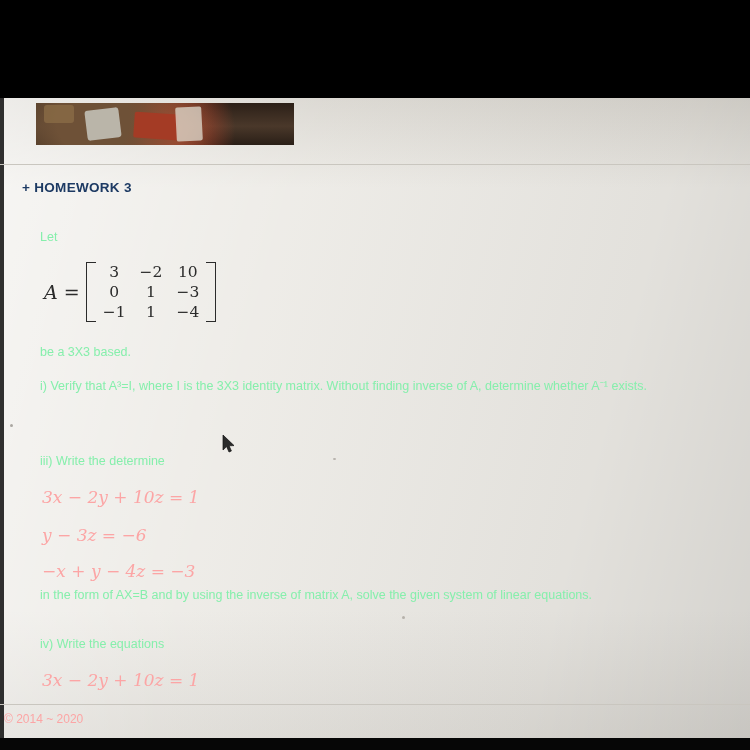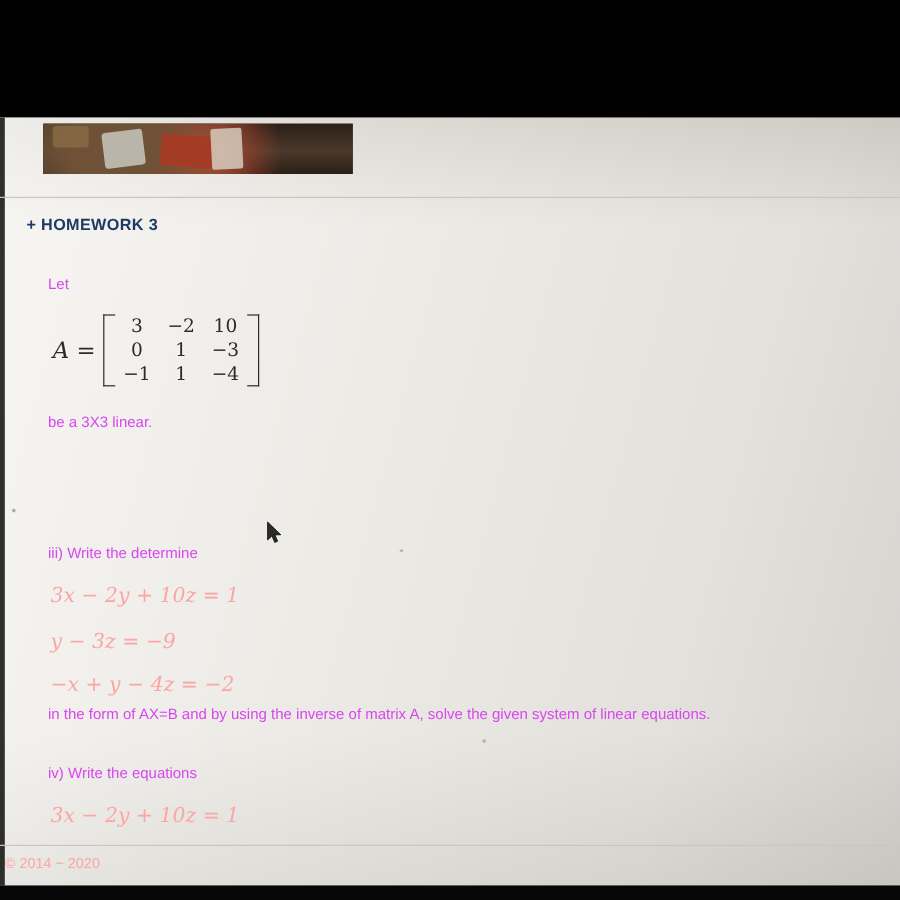--- a/index.html
+++ b/index.html
@@ -102,21 +102,21 @@
     font-weight: bold;
     color: #1d3a63;
     letter-spacing: .3px;
     white-space: nowrap;
   }
 
   .content { position: absolute; left: 0; top: 0; width: 750px; height: 750px; }
 
   .txt {
     position: absolute;
-    color: #d946ef;
+    color: #86efac;
     font-size: 12.5px;
     white-space: nowrap;
     text-align: right;
   }
   .mathline {
     position: absolute;
     color: #fca5a5;
     font-family: "DejaVu Serif", serif;
     font-size: 17px;
     font-style: italic;
@@ -234,29 +234,30 @@
         <tr>
           <td>−1</td>
           <td>1</td>
           <td>−4</td>
         </tr>
       </tbody>
         </table>
       <span class="bracket right"></span>
     </div>
 
-    <div class="txt" style="left:40px; top:345px;">be a 3X3 linear.</div>
-
+    <div class="txt" style="left:40px; top:345px;">be a 3X3 based.</div>
+
+    <div class="txt" style="left:40px; top:377px;">i) Verify that A³=I, where I is the 3X3 identity matrix. Without finding inverse of A, determine whether A⁻¹ exists.</div>
 
 
     <div class="txt" style="left:40px; top:454px;">iii) Write the determine</div>
 
     <div class="mathline" style="left:42px; top:487px;">3x − 2y + 10z = 1</div>
-    <div class="mathline" style="left:42px; top:525px;">y − 3z = −9</div>
-    <div class="mathline" style="left:42px; top:561px;">−x + y − 4z = −2</div>
+    <div class="mathline" style="left:42px; top:525px;">y − 3z = −6</div>
+    <div class="mathline" style="left:42px; top:561px;">−x + y − 4z = −3</div>
 
     <div class="txt" style="left:40px; top:588px;">in the form of AX=B and by using the inverse of matrix A, solve the given system of linear equations.</div>
 
     <div class="txt" style="left:40px; top:637px;">iv)  Write the equations</div>
 
     <div class="mathline" style="left:42px; top:670px;">3x − 2y + 10z = 1</div>
 
     <div class="footer">© 2014 ~ 2020</div>
 
     <div class="smudge1"></div>

